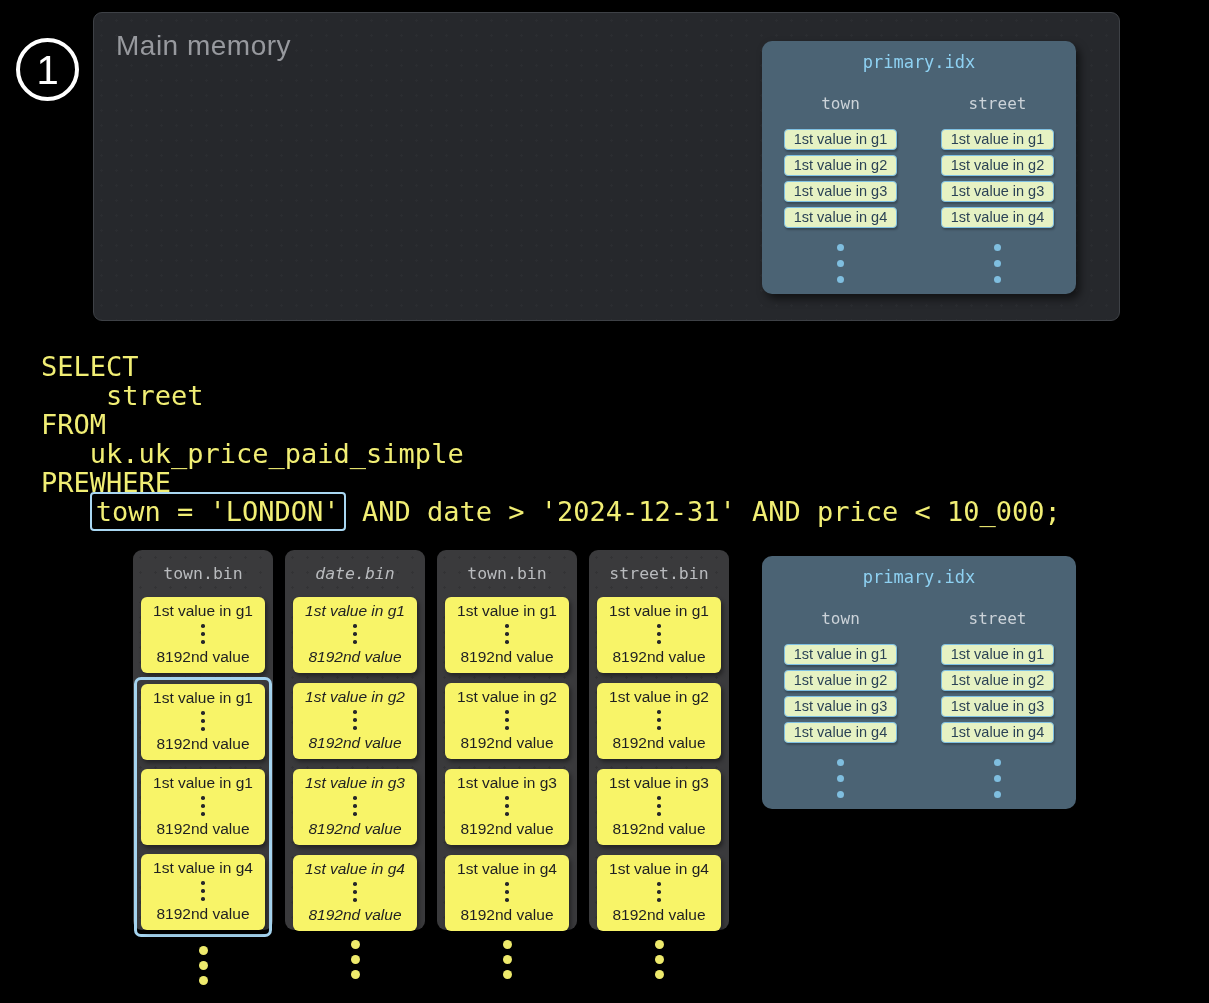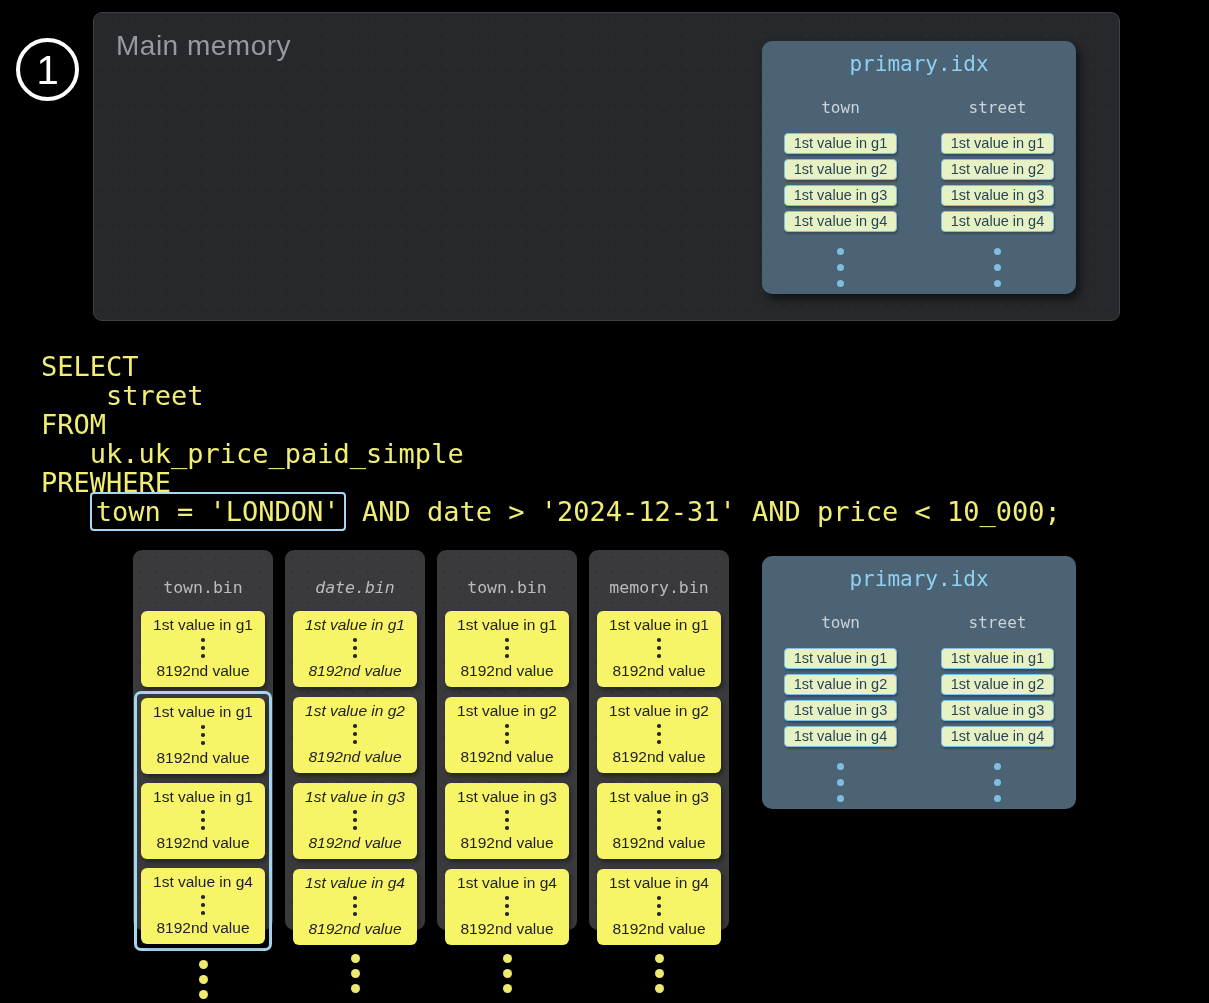--- a/index.html
+++ b/index.html
@@ -15,37 +15,37 @@
          border:1px solid #3e4146;border-radius:9px;box-sizing:border-box;
          background-image:radial-gradient(circle,rgba(255,255,255,0.022) 1.1px,transparent 1.2px);
          background-size:15px 15px;}
   .panel-title{position:absolute;left:22px;top:17px;font-size:28px;color:#97999e;letter-spacing:.5px;}
 
   
   .pidx{position:absolute;width:314px;height:253px;background:#4b6374;border-radius:10px;
         box-shadow:4px 5px 9px rgba(0,0,0,0.55);box-sizing:border-box;padding-top:11px;}
   .pidx-top{left:668px;top:28px;}   
   .pidx-bottom{left:762px;top:556px;} 
-  .pidx-title{text-align:center;font-family:"DejaVu Sans Mono",monospace;font-size:21px;color:#8ed1f2;}
+  .pidx-title{text-align:center;font-family:"DejaVu Sans Mono",monospace;font-size:17px;color:#8ed1f2;}
   .pidx-cols{display:flex;margin-top:22px;}
   .pidx-col{flex:1;display:flex;flex-direction:column;align-items:center;}
   .pidx-col-name{font-family:"DejaVu Sans Mono",monospace;font-size:16px;color:#ccd3d9;margin-bottom:16px;}
   .chip{width:111px;height:19px;margin-bottom:5px;background:#e6f2c3;border:1.5px solid #7fc0e2;border-radius:4px;
         font-size:14.5px;color:#2b4255;text-align:center;line-height:19px;box-shadow:1px 2px 2px rgba(0,0,0,0.25);}
   .vdots{display:flex;flex-direction:column;align-items:center;gap:9px;margin-top:11px;}
   .vdots i{display:block;width:7px;height:7px;border-radius:50%;background:#7fbedf;}
 
   
   .sql{position:absolute;left:41px;top:352px;margin:0;font-family:"DejaVu Sans Mono",monospace;
        font-size:27px;line-height:29px;color:#f1ee74;white-space:pre;}
   .sql .hl{border:2.5px solid #a9d7f2;border-radius:4px;padding:2px 4px;}
 
   
   .bin{position:absolute;top:550px;width:140px;height:380px;background:#3a3a3c;border-radius:9px;
-       box-sizing:border-box;padding-top:28px;box-shadow:4px 5px 9px rgba(0,0,0,0.55);
+       box-sizing:border-box;padding-top:14px;box-shadow:4px 5px 9px rgba(0,0,0,0.55);
        background-image:radial-gradient(circle,rgba(0,0,0,0.12) 1.1px,transparent 1.2px);background-size:15px 15px;}
   .bin-town{left:133px;} .bin-date{left:285px;font-style:italic;} .bin-price{left:437px;} .bin-street{left:589px;}
   .bin-title{text-align:center;font-family:"DejaVu Sans Mono",monospace;font-size:16.5px;color:#b9bbbe;margin-bottom:14px;}
   .bin-body{padding:0 8px;display:flex;flex-direction:column;gap:10px;}
   .granule{height:76px;background:#f8f468;border-radius:6px;box-sizing:border-box;
            display:flex;flex-direction:column;align-items:center;justify-content:space-between;
            padding:5px 2px 7px;font-size:15.5px;color:#1e1f22;box-shadow:2px 3px 4px rgba(0,0,0,0.4);}
   .gdots{display:flex;flex-direction:column;gap:4.5px;}
   .gdots i{display:block;width:3.5px;height:3.5px;border-radius:50%;background:#26272a;}
   .sel-frame{border:3px solid #a5d4ef;border-radius:7px;padding:4px 4px;margin:-6px -7px 0;
@@ -240,21 +240,21 @@
       </div>
     </div>
     <div class="bin-dots">
         <i></i>
         <i></i>
         <i></i>
       </div>
   </div>
 
   <div class="bin bin-street">
-    <div class="bin-title">memory.bin</div>
+    <div class="bin-title">street.bin</div>
     <div class="bin-body">
       <div class="granule">
         <div>1st value in g1</div>
         <div class="gdots">
             <i></i>
             <i></i>
             <i></i>
           </div>
         <div>8192nd value</div>
       </div>

